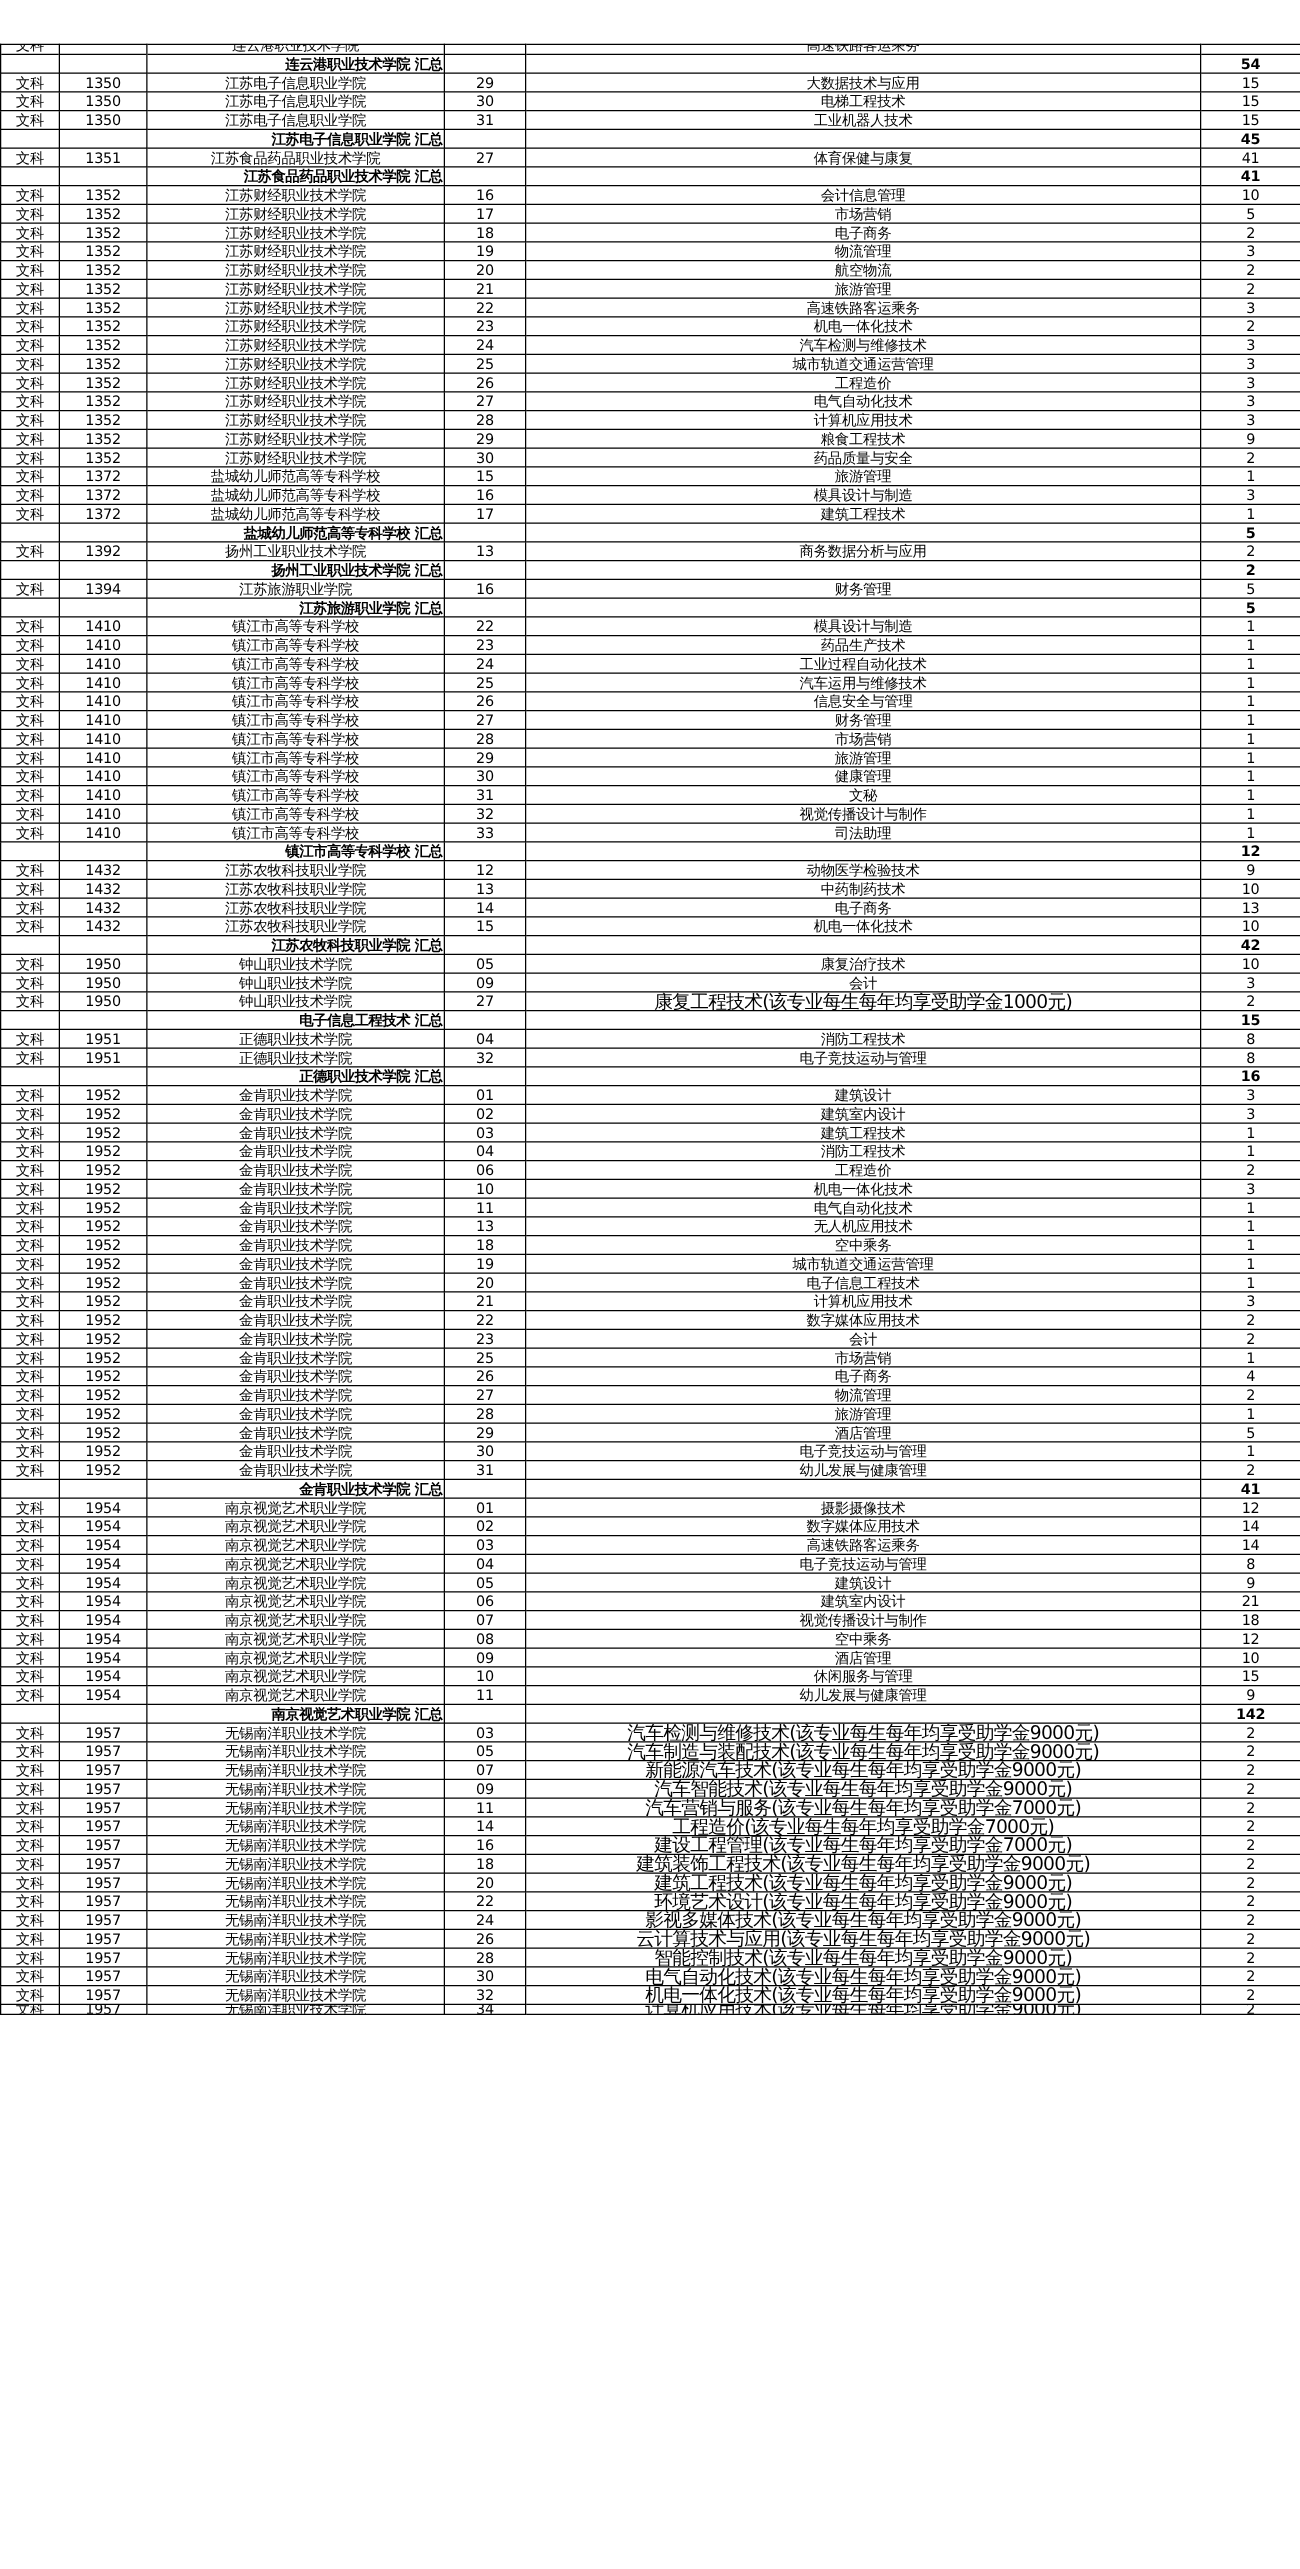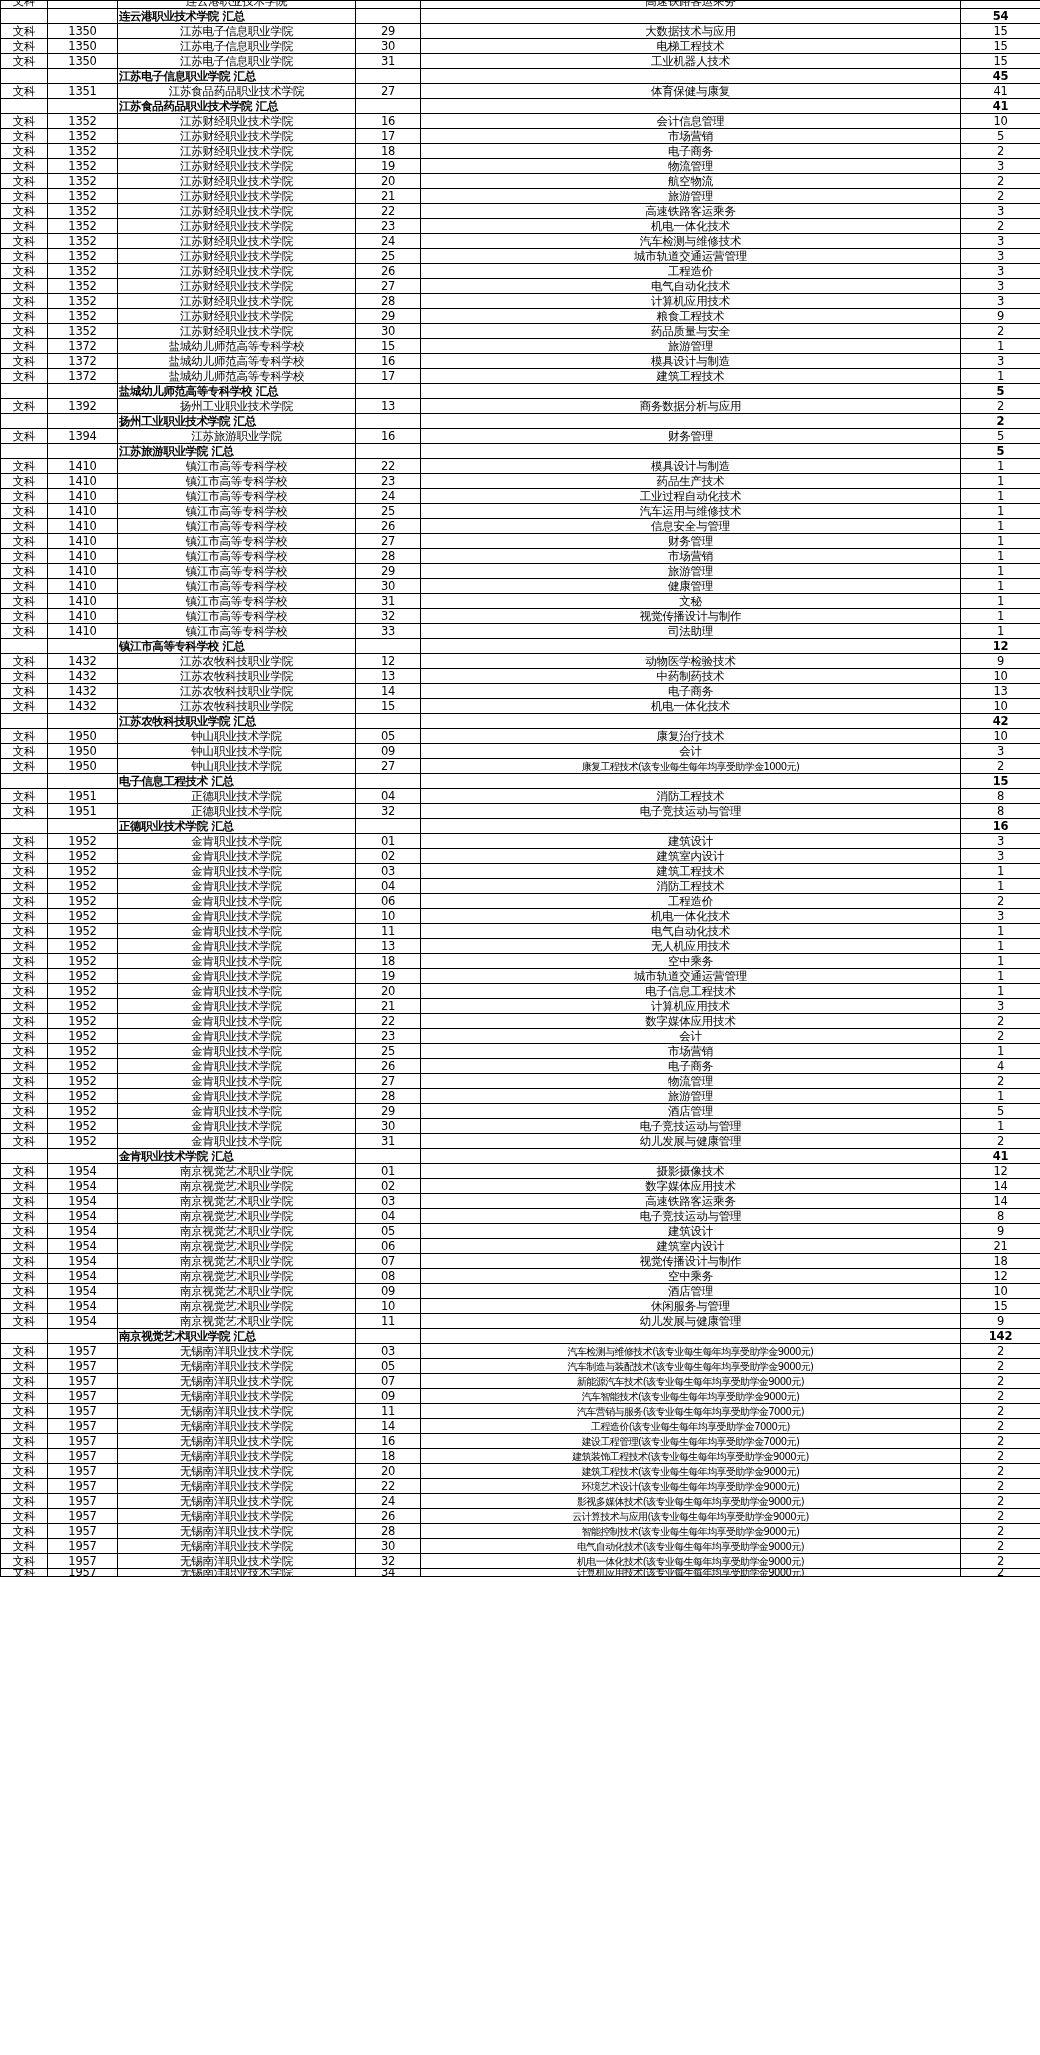--- a/index.html
+++ b/index.html
@@ -2,21 +2,21 @@
 <html><head>
 <meta charset="utf-8">
 <title>招生计划汇总表</title>
 <style>
   html,body{margin:0;padding:0;background:#ffffff;}
   body{
     font-family:"DejaVu Sans","Liberation Sans",sans-serif;
     width:1040px;
     -webkit-font-smoothing:none;
   }
-  #sheet{width:932px;}
+  #sheet{width:932px;margin-top:35px;}
   table{
     border-collapse:collapse;
     width:1040px;
     table-layout:fixed;
     font-size:11.5px;
     color:#000;
   }
   col.c-sub{width:47px;}
   col.c-code{width:70px;}
   col.c-school{width:238px;}
@@ -31,21 +31,21 @@
     padding:0 1px;
     text-align:center;
     vertical-align:middle;
     white-space:nowrap;
     overflow:hidden;
     letter-spacing:-0.2px;
   }
   tr.data td{font-weight:normal;}
   tr.total td{font-weight:bold;}
   tr.total td.t-label{
-    text-align:left;
+    text-align:right;
     letter-spacing:-0.4px;
   }
   td.num{font-variant-numeric:tabular-nums;}
   td.blank{}
   tr.partial td{
     height:7px;
     line-height:7px;
     overflow:hidden;
     border-bottom:none;
   }
@@ -53,21 +53,21 @@
     height:7px;
     line-height:7px;
     overflow:hidden;
     border-top:none;
     position:relative;
   }
   .clip-top{
     display:block;
     margin-top:-7px;
   }
-  td.major-long{letter-spacing:-0.6px;font-size:10px;}
+  td.major-long{letter-spacing:-0.6px;font-size:15px;}
 </style>
 </head>
 <body>
 
 <div id="sheet">
   <table>
     <colgroup>
       <col class="c-sub">
         <col class="c-code">
         <col class="c-school">

